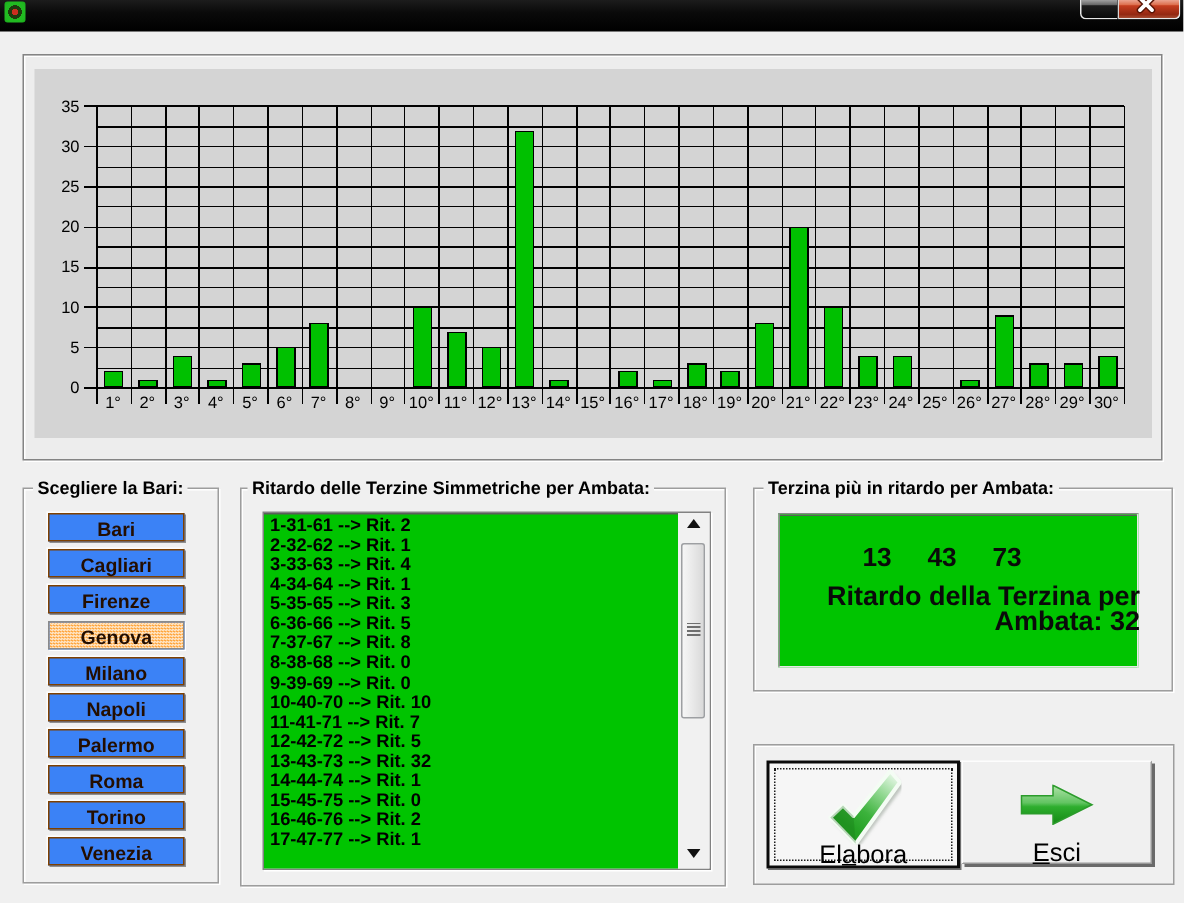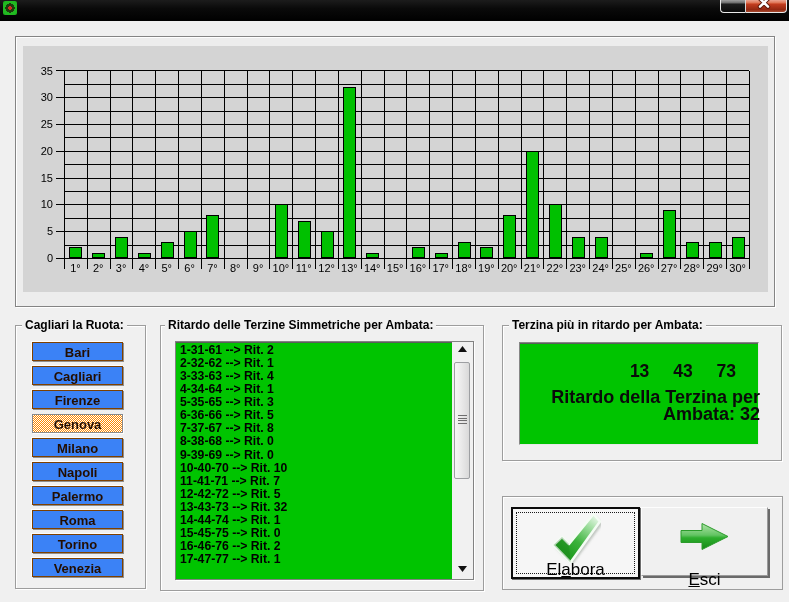--- a/index.html
+++ b/index.html
@@ -44,21 +44,21 @@
 .sarrow { position:absolute; left:0; width:21px; height:17px; }
 .sarrow svg { display:block; margin:4px auto 0; }
 #sthumb { position:absolute; left:2px; top:20px; width:16px; height:117px;
   background:linear-gradient(90deg,#f6f6f6,#eaeaea 45%,#d9d9d9); border:1px solid #9d9fa2; border-radius:2px; }
 #sgrip { position:absolute; left:3px; top:52px; width:9px; height:9px;
   background:repeating-linear-gradient(180deg,#6e6e6e 0 1px,transparent 1px 2.6px); }
 
 
 #greenbox { left:519px; top:342px; width:240px; height:103px; background:#00c400;
   border:1px solid #868686; border-right-color:#e8e8e8; border-bottom-color:#e8e8e8; box-shadow:inset 0 1px 0 #5a5f5a; }
-#terzina { position:absolute; left:0; top:18px; width:216px; text-align:right;
+#terzina { position:absolute; left:0; top:18px; width:216px; text-align:center;
   font-size:17.5px; font-weight:bold; color:#0a0a0a; word-spacing:19px; }
 #gb2 { position:absolute; left:0; top:46px; width:240px; text-align:right;
   font-size:18px; font-weight:bold; color:#0a0a0a; line-height:16.6px; }
 
 
 #btnframe { left:502px; top:496px; width:281px; height:94px; background:#f0f0f0;
   border:1px solid #9d9d9d; box-shadow:inset 1px 1px 0 #fff; }
 #elabora { left:511px; top:507px; width:129px; height:72px; background:#f6f6f6;
   border:2px solid #0a0a0a; box-shadow:1px 1px 0 #6e6e6e; }
 #elabora .focus { position:absolute; left:3px; top:3px; right:3px; bottom:3px; border:1px dotted #1a1a1a; }
@@ -205,21 +205,21 @@
 <text x="31" y="109.9">20</text>
 <text x="31" y="136.6">15</text>
 <text x="31" y="163.4">10</text>
 <text x="31" y="190.2">5</text>
 <text x="31" y="217.0">0</text>
 </g>
 
 </svg>
 
 <div class="frame" style="left:15px;top:325px;width:131px;height:264px">
-  <div class="flabel" style="left:6px">Cagliari la Ruota:</div>
+  <div class="flabel" style="left:6px">Scegliere la Bari:</div>
 </div>
 <div class="wbtn" style="top:342px">Bari</div>
 <div class="wbtn" style="top:366px">Cagliari</div>
 <div class="wbtn" style="top:390px">Firenze</div>
 <div class="wbtn pressed" style="top:414px">Genova</div>
 <div class="wbtn" style="top:438px">Milano</div>
 <div class="wbtn" style="top:462px">Napoli</div>
 <div class="wbtn" style="top:486px">Palermo</div>
 <div class="wbtn" style="top:510px">Roma</div>
 <div class="wbtn" style="top:534px">Torino</div>
@@ -299,14 +299,14 @@
     <defs>
       <linearGradient id="arg" x1="0" y1="0" x2="0" y2="27" gradientUnits="userSpaceOnUse">
         <stop offset="0" stop-color="#b4e4ac"></stop>
           <stop offset="0.45" stop-color="#62c462"></stop>
         <stop offset="0.55" stop-color="#2eae2e"></stop>
           <stop offset="1" stop-color="#138813"></stop>
       </linearGradient>
     </defs>
     <polygon points="1,7.5 22,7.5 22,0.5 48,13.5 22,26.5 22,19.5 1,19.5" fill="url(#arg)" stroke="#2b9b2b" stroke-width="1"></polygon>
   </svg>
-  <div class="blabel" style="top:65px"><u>E</u>sci</div>
+  <div class="blabel" style="top:54px"><u>E</u>sci</div>
 </div>
 
 </body></html>

